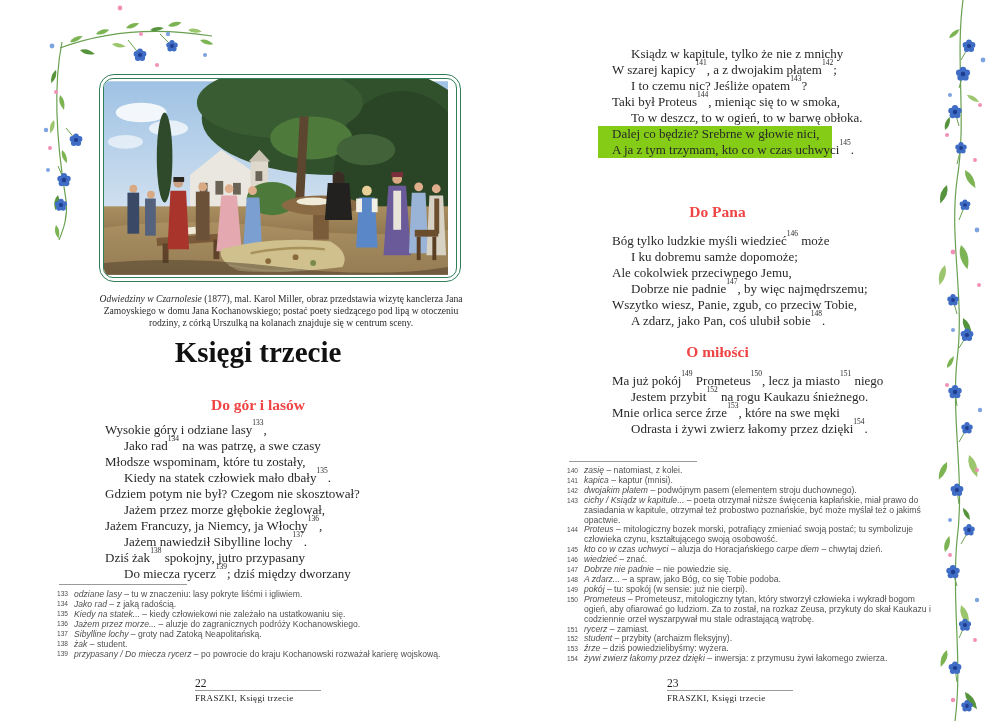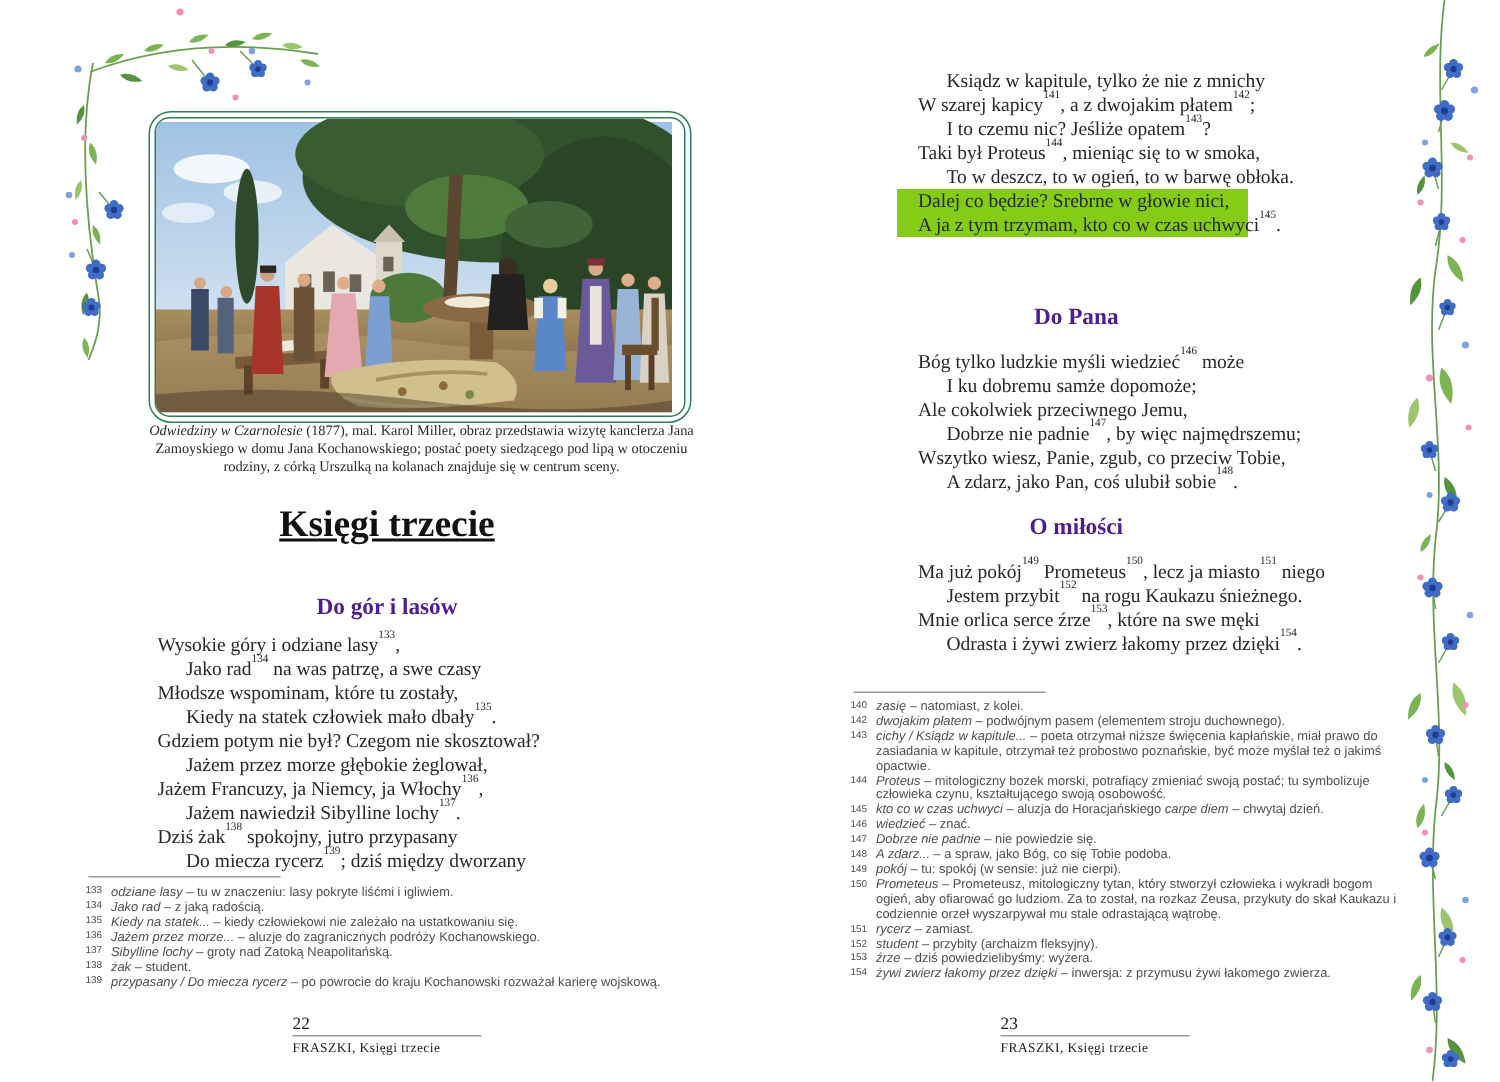--- a/index.html
+++ b/index.html
@@ -15,30 +15,30 @@
   #floral-right{right:0;top:0;}
 
   
   .frame{
     left:99px;top:74px;width:354px;
     border:1.5px solid #2f7e57;border-radius:15px;padding:3px;background:#fff;
   }
   .frame-inner{border:1px solid #2f7e57;border-radius:10px;overflow:hidden;line-height:0;}
 
   .caption{
-    left:92px;top:282px;width:378px;text-align:center;
+    left:92px;top:293px;width:378px;text-align:center;
     font-size:9.6px;line-height:12px;color:#2b2b2b;
   }
 
   
   .book-title{
     left:55px;top:336px;width:406px;text-align:center;
-    font-size:25px;font-weight:bold;color:#111;text-decoration:underline;
+    font-size:29px;font-weight:bold;color:#111;
   }
-  .sec-head{font-size:15.5px;font-weight:bold;text-align:center;color:#4c1d95;}
+  .sec-head{font-size:15.5px;font-weight:bold;text-align:center;color:#ef4444;}
   #head-left{left:55px;top:396px;width:406px;}
   #head-dopana{left:565px;top:203px;width:305px;}
   #head-omilosci{left:565px;top:343px;width:305px;}
 
   
   .poem{font-size:13px;line-height:16px;color:#282828;}
   .poem .line{white-space:nowrap;padding-left:14px;}
   .poem .line.ind{padding-left:33px;}
   .poem .line sup{font-size:7.5px;line-height:0;position:relative;top:-4px;letter-spacing:0;}
   .poem .line.hl{background:#84cc16;}
@@ -353,20 +353,24 @@
   </div>
 
 <div id="fnotes-right" class="abs fnblock">
   <div class="fn-rule"></div>
   <div>
       <div class="note">
         <span class="fn-num">140</span>
         <span class="fn-text"><i>zasię</i> – natomiast, z kolei.</span>
       </div>
       <div class="note">
+        <span class="fn-num">141</span>
+        <span class="fn-text"><i>kapica</i> – kaptur (mnisi).</span>
+      </div>
+      <div class="note">
         <span class="fn-num">142</span>
         <span class="fn-text"><i>dwojakim płatem</i> – podwójnym pasem (elementem stroju duchownego).</span>
       </div>
       <div class="note">
         <span class="fn-num">143</span>
         <span class="fn-text"><i>cichy / Ksiądz w kapitule...</i> – poeta otrzymał niższe święcenia kapłańskie, miał prawo do zasiadania w kapitule, otrzymał też probostwo poznańskie, być może myślał też o jakimś opactwie.</span>
       </div>
       <div class="note">
         <span class="fn-num">144</span>
         <span class="fn-text"><i>Proteus</i> – mitologiczny bozek morski, potrafiący zmieniać swoją postać; tu symbolizuje człowieka czynu, kształtującego swoją osobowość.</span>

